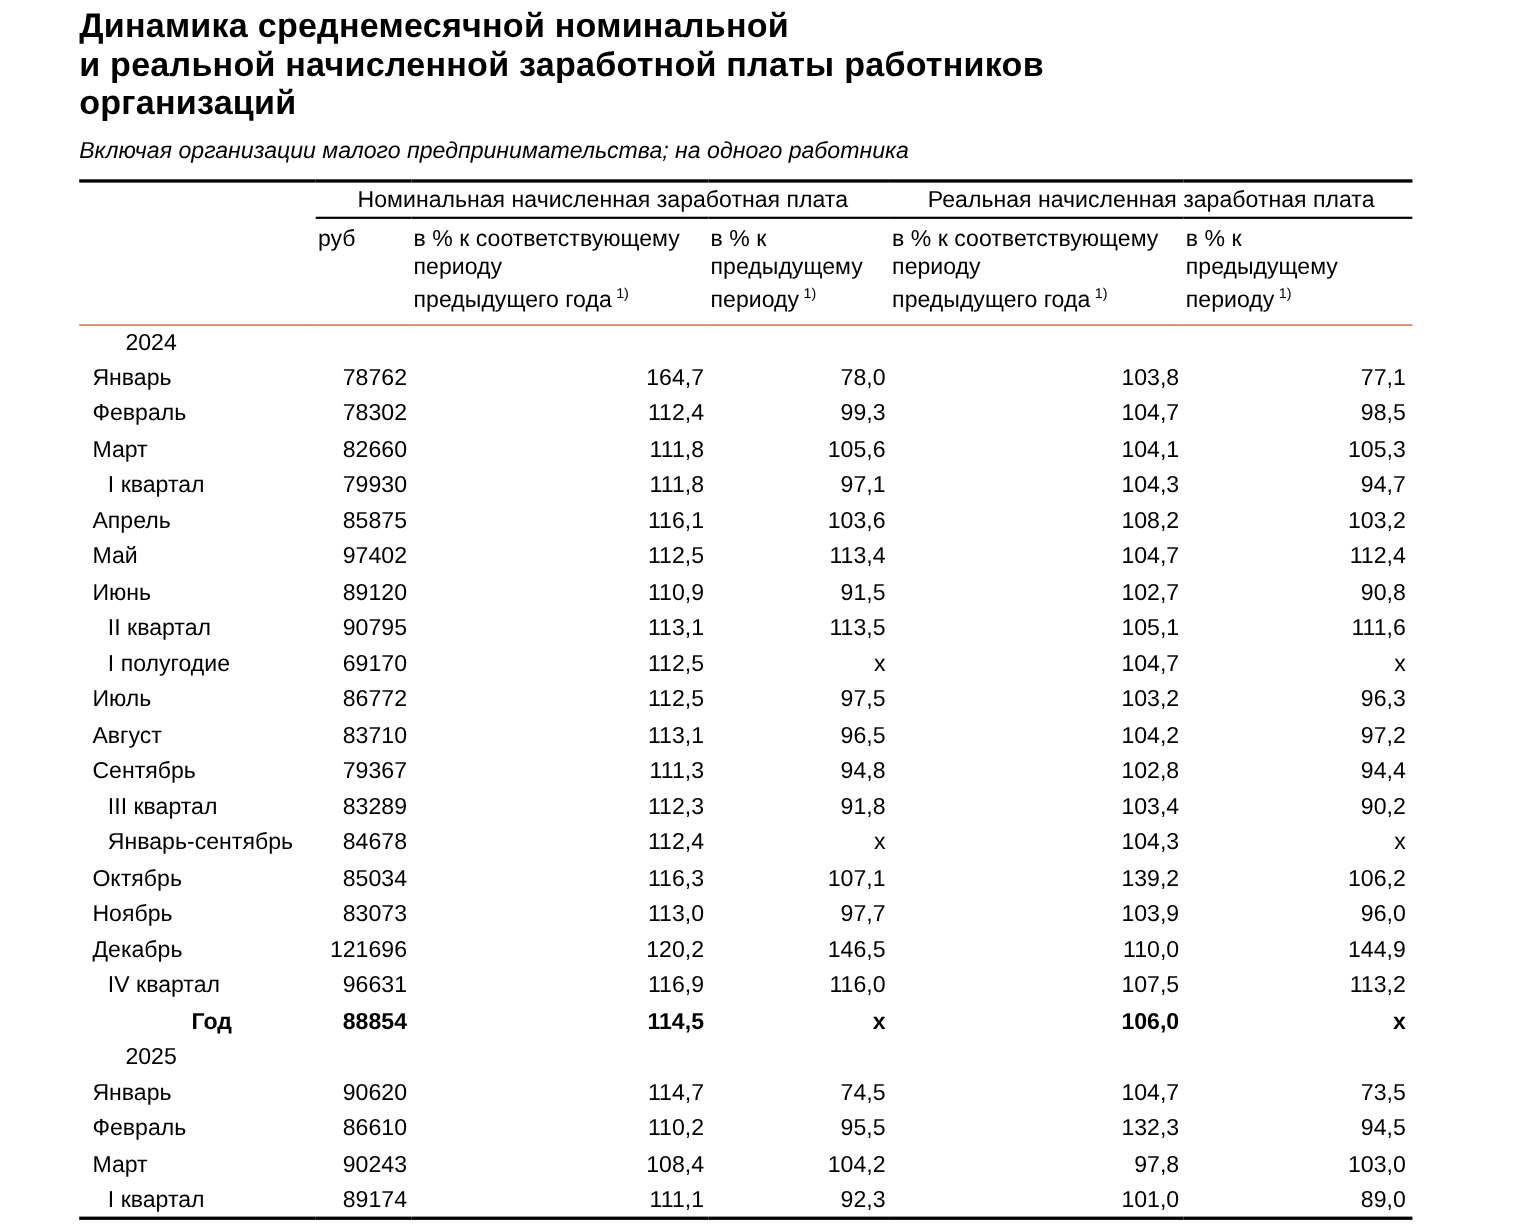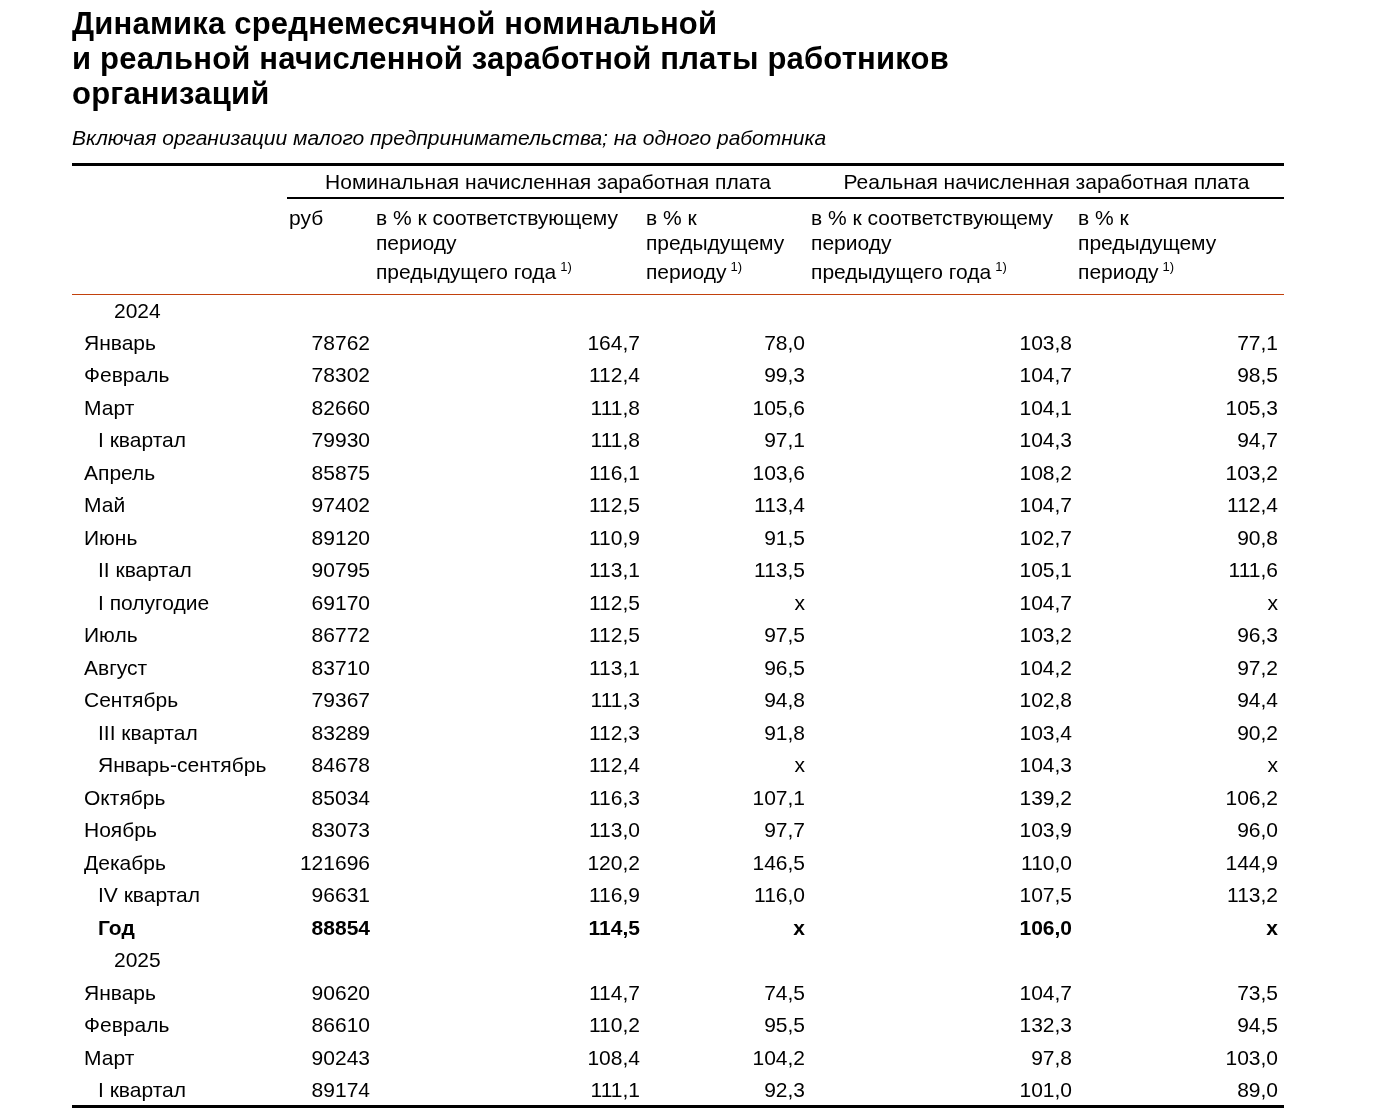--- a/index.html
+++ b/index.html
@@ -50,21 +50,21 @@
     font-size: 21px;
     height: 32.5px;
     vertical-align: middle;
     white-space: nowrap;
   }
   td.period-cell { text-align: left; }
   td.value-cell  { text-align: right; padding-right: 4px; }
   td.value-cell.last { padding-right: 6px; }
   tr.row-month   td.period-cell { padding-left: 12px; }
   tr.row-quarter td.period-cell { padding-left: 26px; }
-  tr.row-total   td.period-cell { padding-left: 26px; }
+  tr.row-total   td.period-cell { padding-left: 26px; text-align: center; }
   tr.row-year    td.period-cell { padding-left: 42px; }
   tr.row-total   td { font-weight: bold; }
   tbody tr.last-row td { border-bottom: 3px solid #000; }
 
   .footnote { margin-top: 25px; font-size: 21px; font-style: italic; }
   .footnote sup { font-size: 14px; margin-left: 0; margin-right: 6px; }
 </style>
 </head>
 <body>
 

